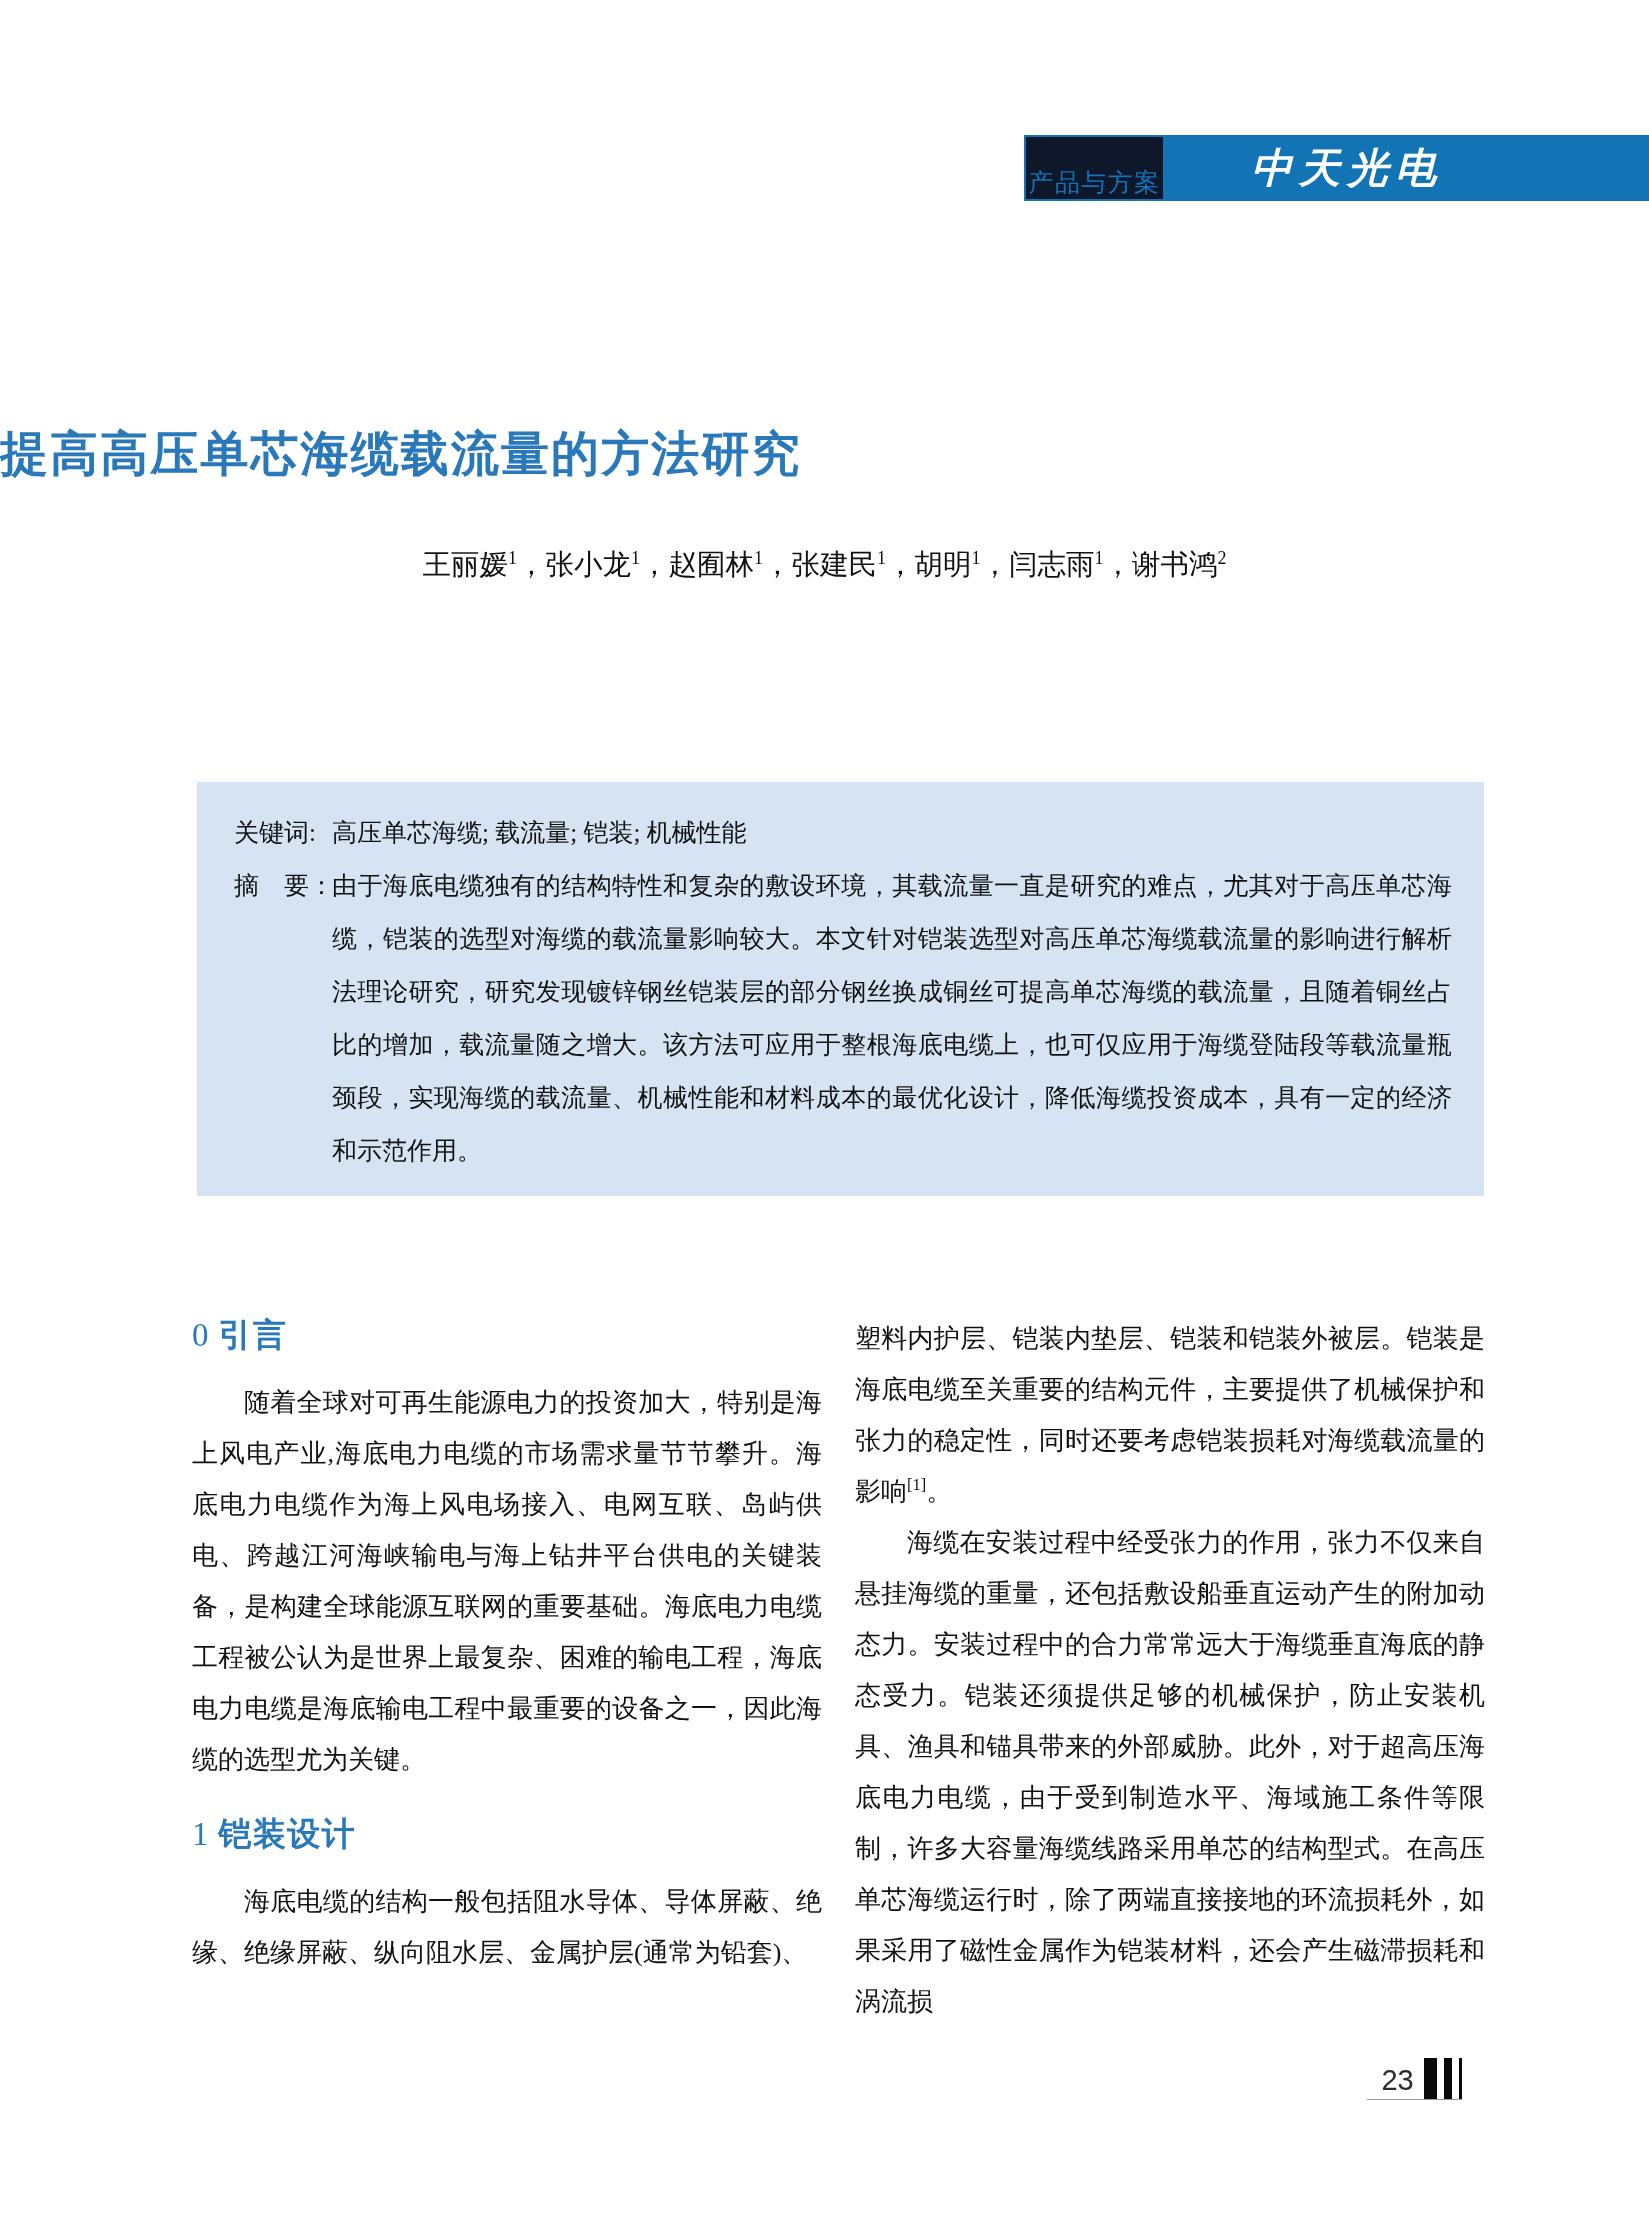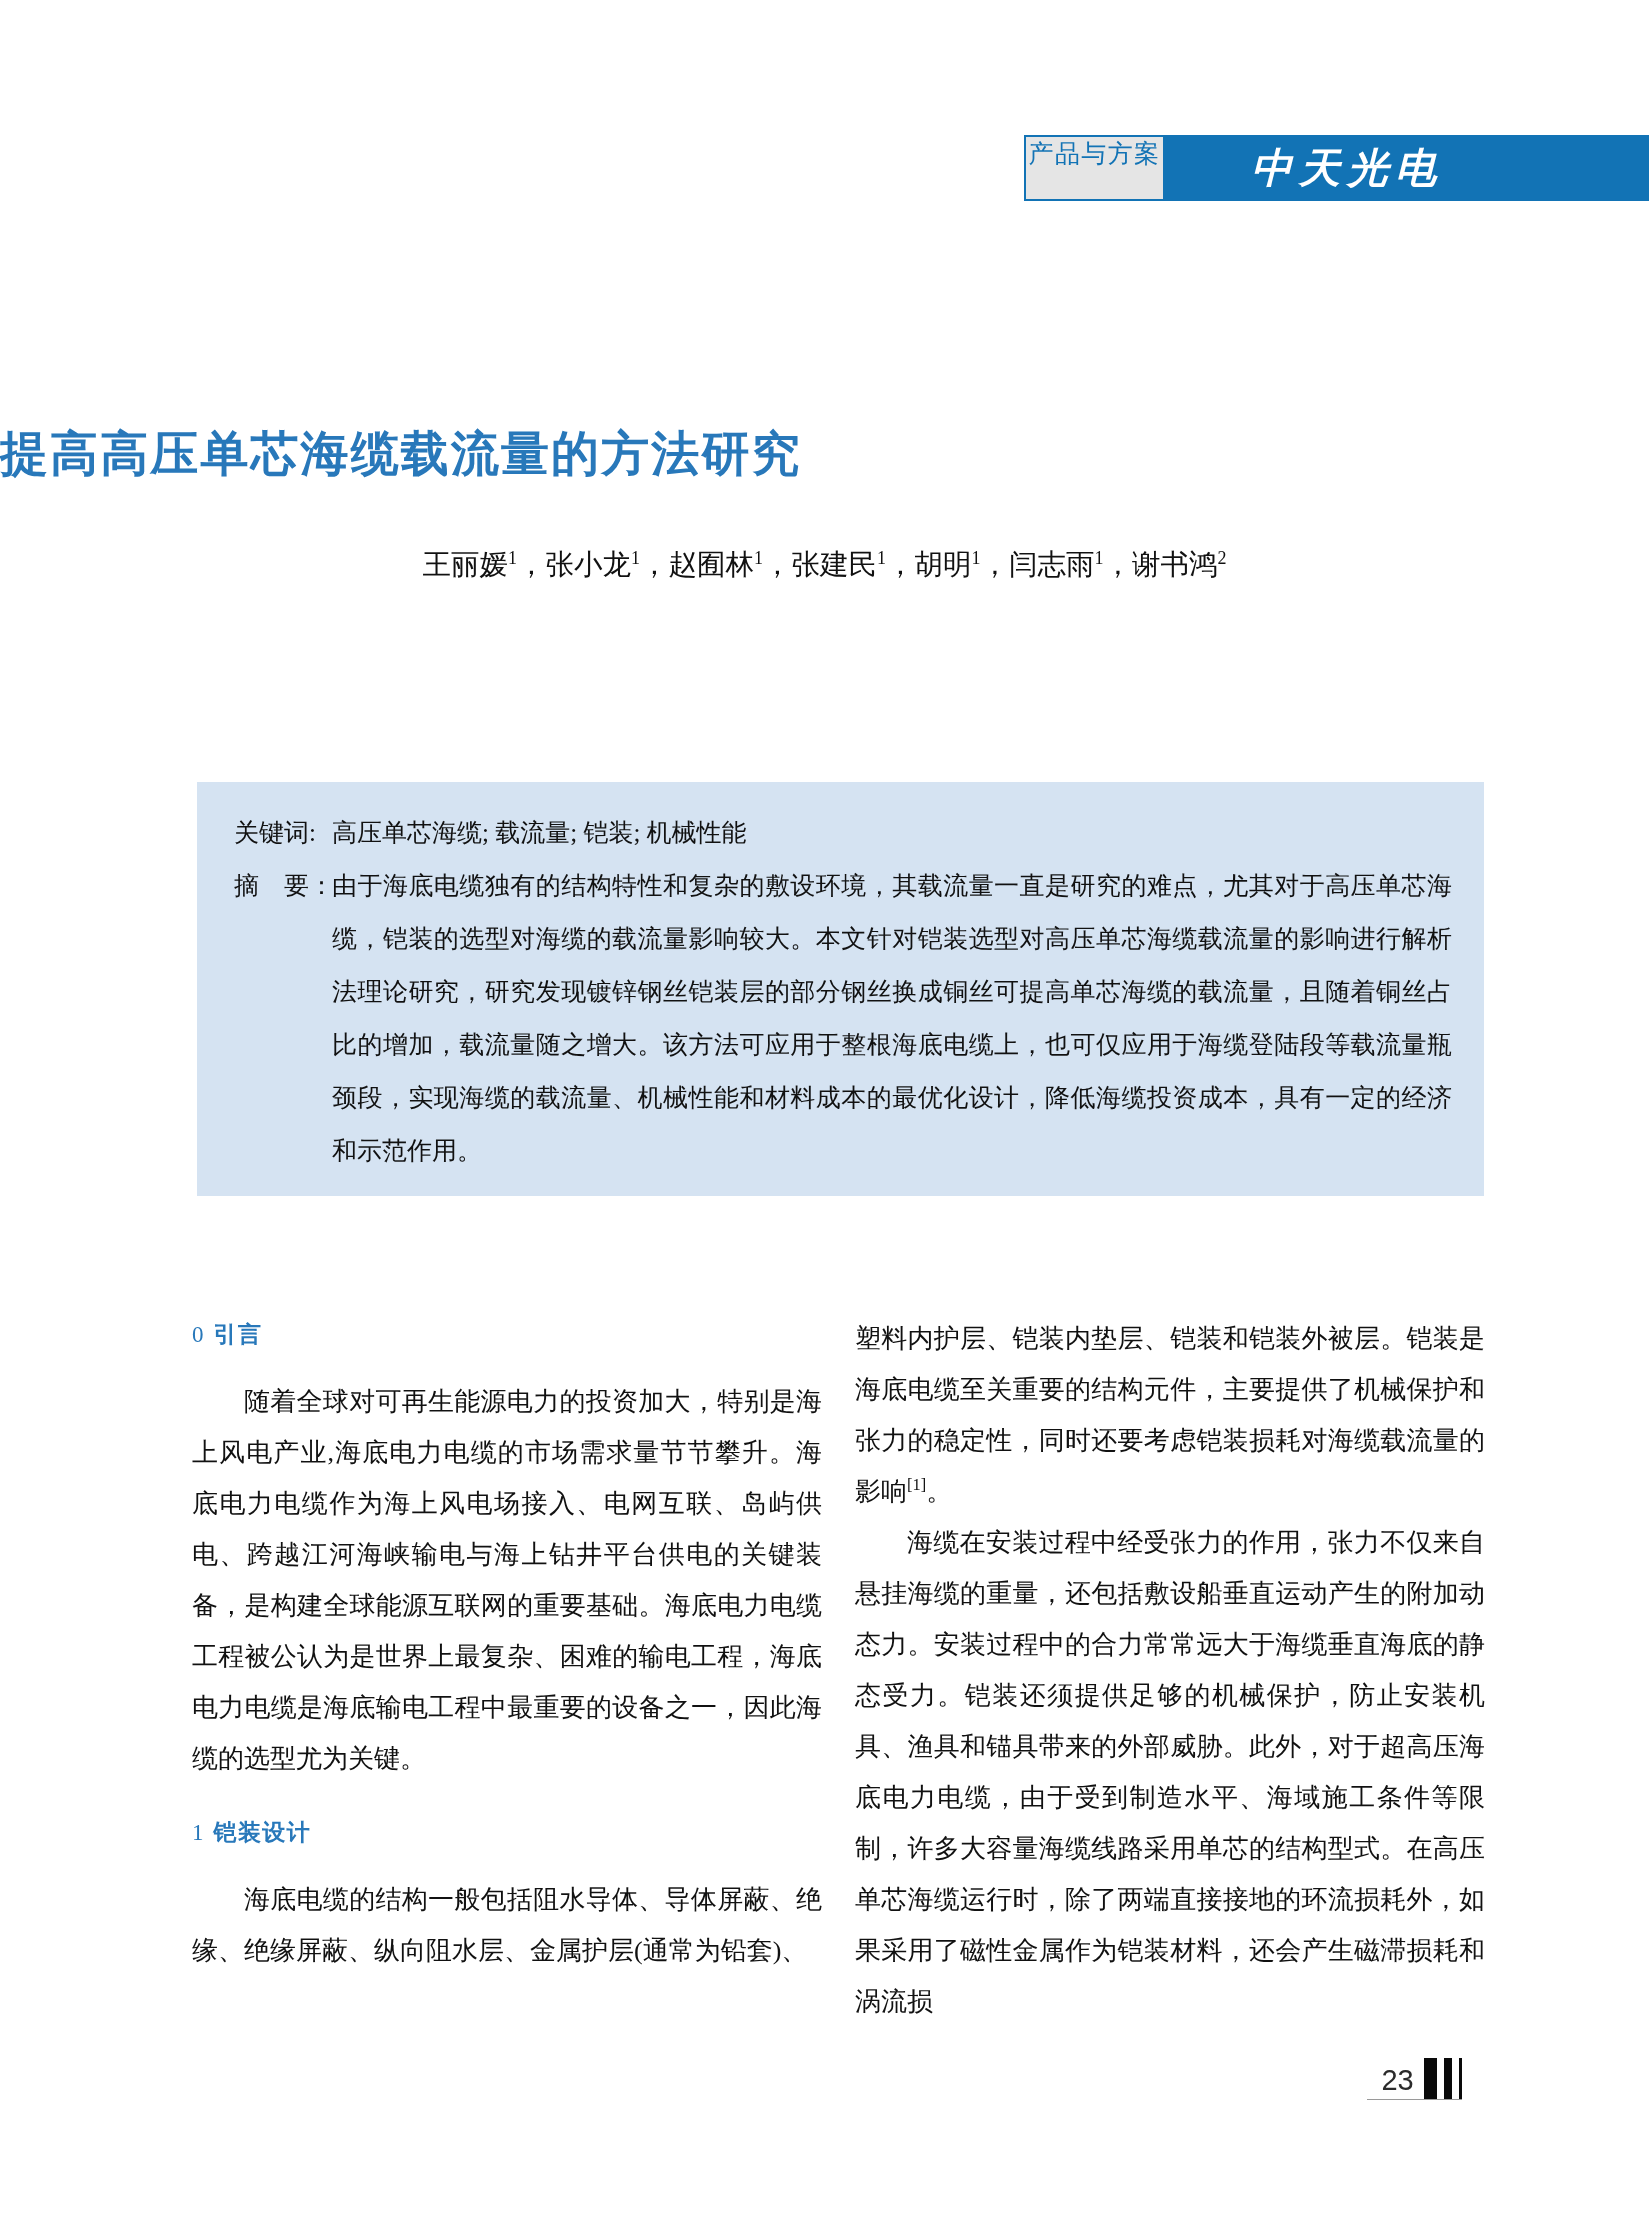--- a/index.html
+++ b/index.html
@@ -10,22 +10,22 @@
     font-family:"Liberation Serif", serif;
     color:#111;
     overflow:hidden;
   }
   
   .header-band{
     position:absolute;top:135px;left:1024px;right:0;height:66px;
     display:flex;align-items:stretch;
   }
   .header-badge{
-    width:137px;background:#e5e5e5;border:2.1px solid #1273b5;
-    display:flex;align-items:flex-start;justify-content:center;
+    width:137px;background:#0f172a;border:2.1px solid #1273b5;
+    display:flex;align-items:flex-end;justify-content:center;
     font-family:Liberation Serif, serif;
     font-size:25px;color:#1273b5;letter-spacing:1.4px;white-space:nowrap;
   }
   .header-bandfill{
     flex:1;background:#1273b5;color:#ffffff;
     display:flex;align-items:center;
   }
   .brand-logo{
     margin-left:86px;
     font-family:"Liberation Sans", sans-serif;
@@ -60,21 +60,21 @@
   .abs-label{width:98px;flex:0 0 98px;white-space:nowrap;}
   .abs-text{flex:1;text-align:justify;}
   
   .columns{
     position:absolute;left:192px;top:1313px;width:1293px;
     display:flex;gap:33px;
   }
   .col{width:630px;flex:0 0 630px;}
   .sec-heading{
     margin:0 0 20px 0;
-    font-size:23px;line-height:43px;color:#2878ba;white-space:nowrap;
+    font-size:33px;line-height:43px;color:#2878ba;white-space:nowrap;
   }
   .sec-heading .sec-num{font-family:"Liberation Serif", serif;font-weight:normal;}
   .sec-heading .sec-zh{font-family:"Liberation Sans", sans-serif;font-weight:bold;margin-left:10px;letter-spacing:1.4px;}
   .sec-heading.second{margin-top:27px;}
   .body-para{
     margin:0;font-size:26px;line-height:51px;
     text-align:justify;color:#111;
   }
   .body-para.indent{text-indent:2em;}
   .body-para sup{font-size:16.4px;line-height:0;}

